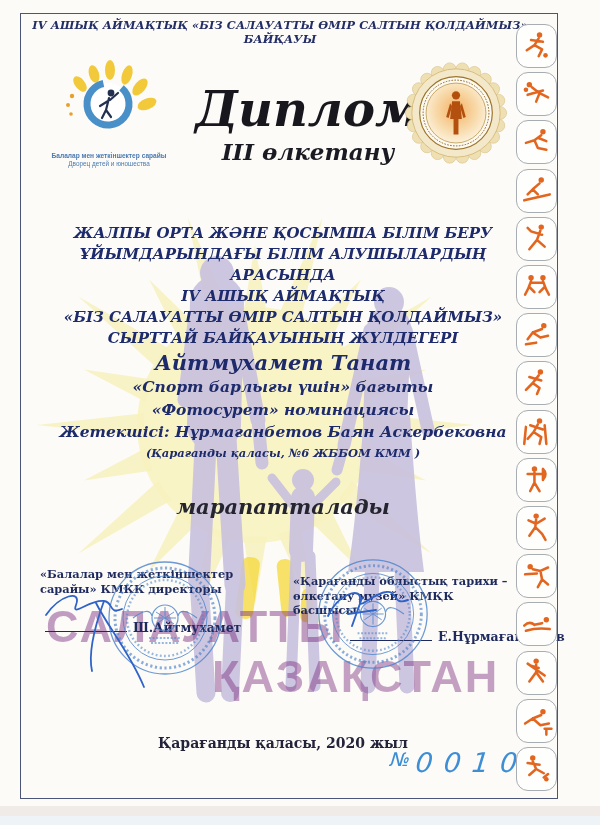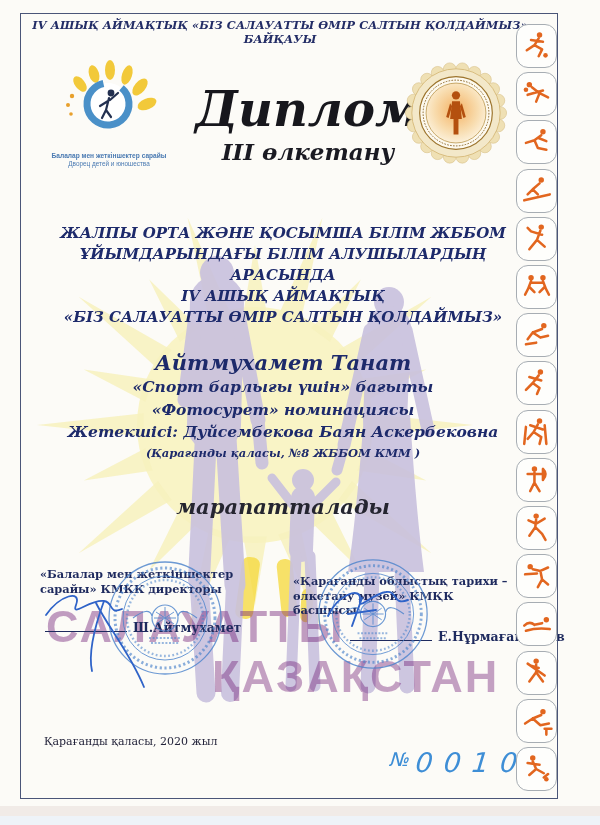--- a/index.html
+++ b/index.html
@@ -46,22 +46,22 @@
   .sig-line-row{position:absolute;font-size:12.5px;font-weight:bold;white-space:nowrap;}
   .sig-block.left .sig-line-row{left:5px;top:52px;}
   .sig-block.right .sig-line-row{left:57px;top:54px;}
   .sig-underscore{display:inline-block;width:82px;border-bottom:1.3px solid #1e2a5e;
     height:12px;margin-right:6px;}
   .stamp{position:absolute;z-index:5;opacity:.82;}
   .stamp.left{left:105px;top:558px;}
   .stamp.right{left:315px;top:556px;}
   .squiggle{position:absolute;z-index:5;}
 
-  .footer-place{position:absolute;left:44px;top:735px;width:478px;text-align:left;
-    font-size:11px;font-weight:normal;color:#23233a;z-index:4;}
+  .footer-place{position:absolute;left:44px;top:735px;width:478px;text-align:center;
+    font-size:14px;font-weight:bold;color:#23233a;z-index:4;}
   .serial{position:absolute;left:390px;top:747px;z-index:4;color:#3e8ed6;
     font-family:"DejaVu Sans",sans-serif;font-style:italic;transform:skewX(-6deg);white-space:nowrap;}
   .serial .no{font-size:19px;vertical-align:6px;margin-right:6px;}
   .serial .digits{font-size:27px;letter-spacing:11px;}
 
   .icon-col{position:absolute;left:516px;top:0;width:44px;z-index:7;}
   .sport-box{position:absolute;left:0;width:39px;height:42px;border:1.3px solid #a7adb3;
     border-radius:12px;background:#fefefc;display:flex;align-items:center;justify-content:center;}
 
   .wm-text{position:absolute;font-family:"Liberation Sans",sans-serif;font-weight:bold;
@@ -208,32 +208,33 @@
     <circle cx="55" cy="54" r="33.5" fill="none" stroke="#8a6426" stroke-width="1" stroke-dasharray="1.6 1.4"></circle>
     <g fill="#b4500f">
       <circle cx="55" cy="36" r="4.2"></circle>
       <path d="M51 42 L59 42 L61 60 L57.5 60 L57.5 76 L52.5 76 L52.5 60 L49 60 Z"></path>
       <path d="M49 44 L45 58 L47.5 59 L51 47 Z"></path>
       <path d="M61 44 L65 58 L62.5 59 L59 47 Z"></path>
     </g>
   </svg>
 
   <div class="body-block">
-    <div class="line">ЖАЛПЫ ОРТА ЖӘНЕ ҚОСЫМША БІЛІМ ЖББОМ</div>
+    <div class="line">ЖАЛПЫ ОРТА ЖӘНЕ ҚОСЫМША БІЛІМ БЕРУ</div>
     <div class="line">ҰЙЫМДАРЫНДАҒЫ БІЛІМ АЛУШЫЛАРДЫҢ АРАСЫНДА</div>
     <div class="line">IV АШЫҚ АЙМАҚТЫҚ</div>
     <div class="line">«БІЗ САЛАУАТТЫ ӨМІР САЛТЫН ҚОЛДАЙМЫЗ»</div>
+    <div class="line">СЫРТТАЙ БАЙҚАУЫНЫҢ ЖҮЛДЕГЕРІ</div>
   </div>
 
   <div class="recipient">
     <div class="name">Айтмухамет Танат</div>
     <div class="row">«Спорт барлығы үшін» бағыты</div>
     <div class="row">«Фотосурет» номинациясы</div>
-    <div class="row">Жетекшісі: Дуйсембекова Баян Аскербековна</div>
-    <div class="inst">(Қарағанды қаласы, №8 ЖББОМ КММ )</div>
+    <div class="row">Жетекшісі: Нұрмағанбетов Баян Аскербековна</div>
+    <div class="inst">(Қарағанды қаласы, №6 ЖББОМ КММ )</div>
   </div>
 
   <div class="award-word">марапатталады</div>
 
   <svg class="stamp left" width="120" height="120" viewBox="0 0 120 120">
       <circle cx="60" cy="60" r="56" fill="none" stroke="#4d84cc" stroke-width="1.3"></circle>
       <circle cx="60" cy="60" r="50" fill="none" stroke="#4d84cc" stroke-width="3" stroke-dasharray="2.2 2.6" opacity="0.8"></circle>
       <circle cx="60" cy="60" r="42" fill="none" stroke="#4d84cc" stroke-width="1"></circle>
       <circle cx="60" cy="60" r="38" fill="none" stroke="#4d84cc" stroke-width="2.4" stroke-dasharray="1.8 2.4" opacity="0.7"></circle>
       <circle cx="60" cy="60" r="13" fill="none" stroke="#4d84cc" stroke-width="1.2"></circle>

